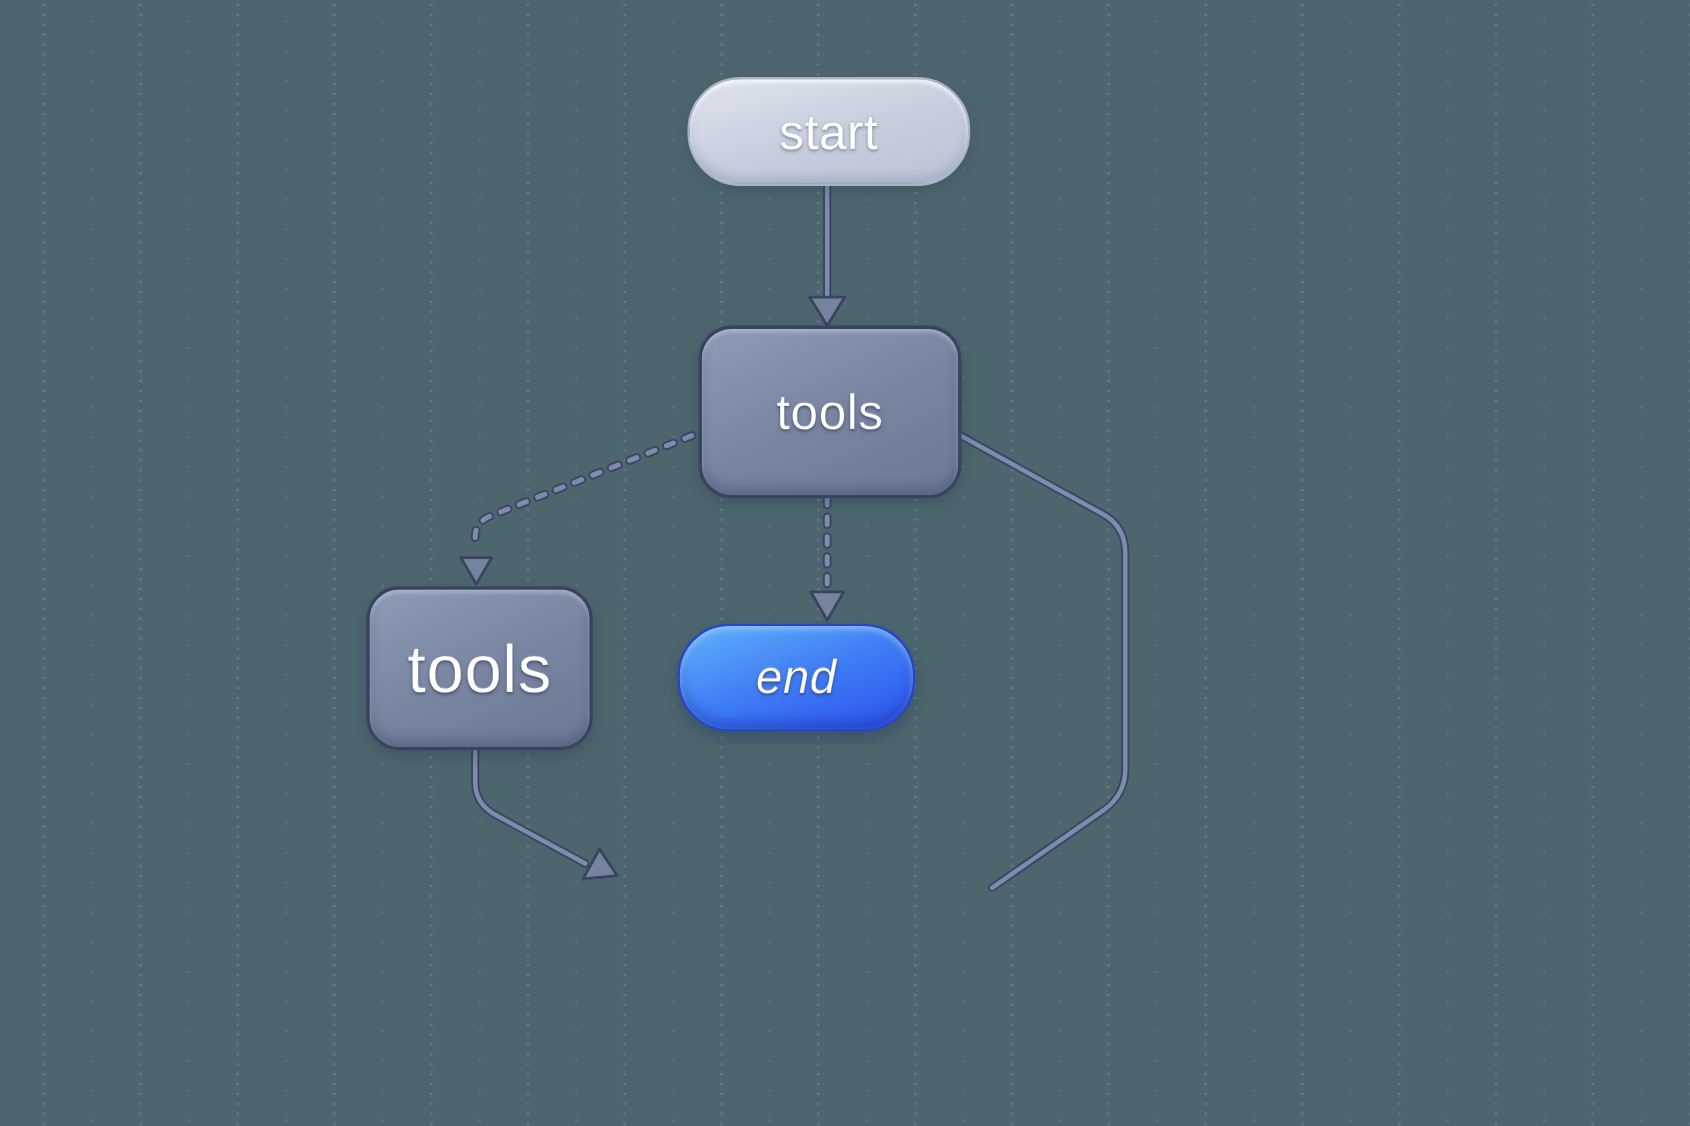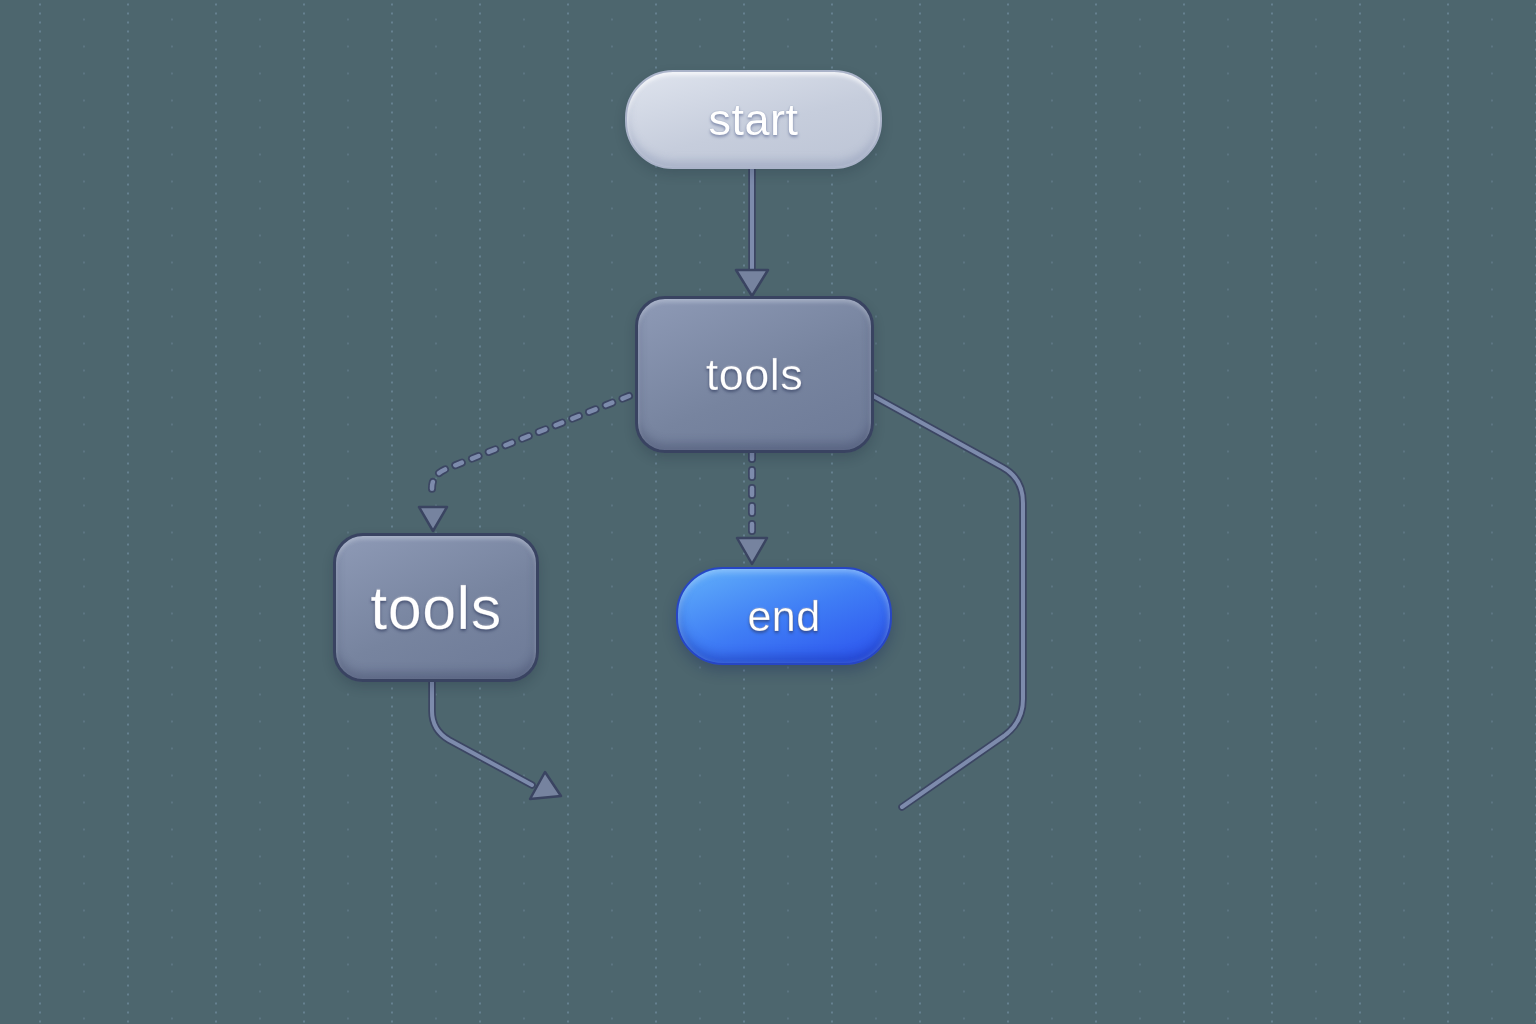--- a/index.html
+++ b/index.html
@@ -79,21 +79,21 @@
     box-shadow:
       inset 0 3px 6px rgba(190, 225, 255, 0.55),
       inset 0 -7px 11px rgba(18, 40, 150, 0.38),
       0 6px 14px rgba(18, 32, 90, 0.30);
   }
 
   
   .n-start         { left: 625px; top: 70px;  width: 253px; height: 95px;  border-radius: 48px; font-size: 45px; }
   .n-agent         { left: 635px; top: 296px; width: 233px; height: 151px; border-radius: 30px; font-size: 45px; }
   .n-tools         { left: 333px; top: 533px; width: 200px; height: 143px; border-radius: 30px; font-size: 61px; }
-  .n-end           { left: 676px; top: 567px; width: 212px; height: 94px;  border-radius: 47px; font-size: 43px; }
+  .n-end           { left: 616px; top: 567px; width: 212px; height: 94px;  border-radius: 47px; font-size: 43px; font-style: italic; }
   .n-state-machine { left: 512px; top: 804px; width: 438px; height: 128px; border-radius: 32px; font-size: 46px; }
 </style>
 </head>
 <body>
 
 <div class="canvas">
 
   <svg class="edge-layer" width="1536" height="1024" viewBox="0 0 1536 1024">
 
     <g class="solid">

